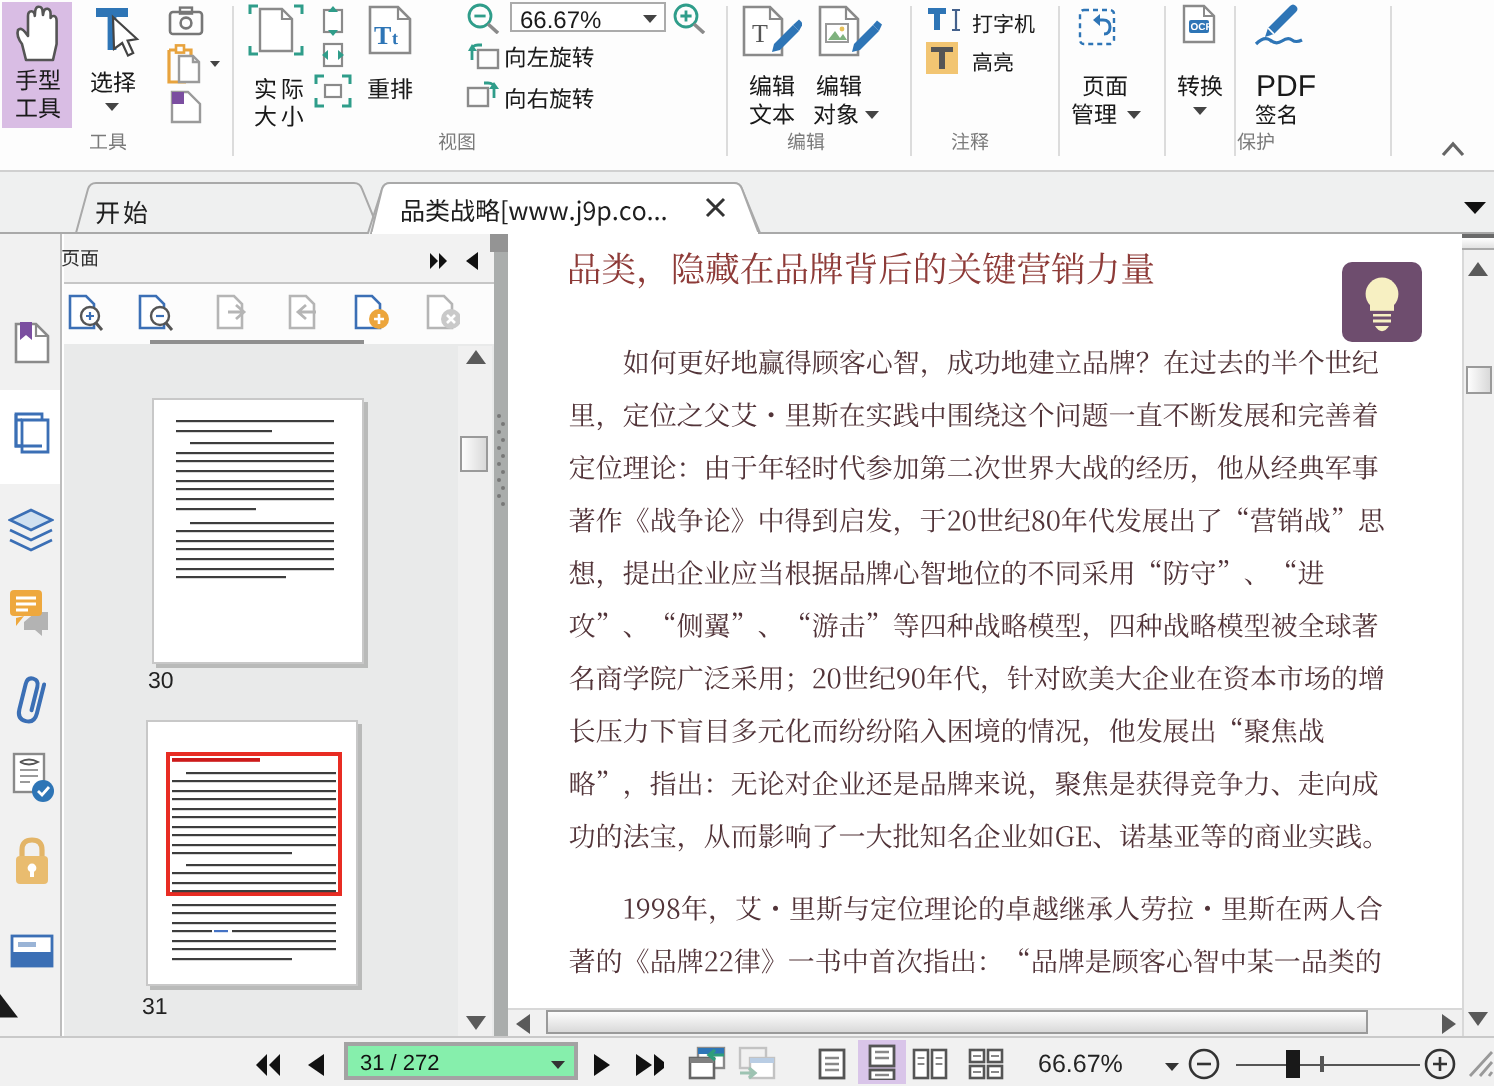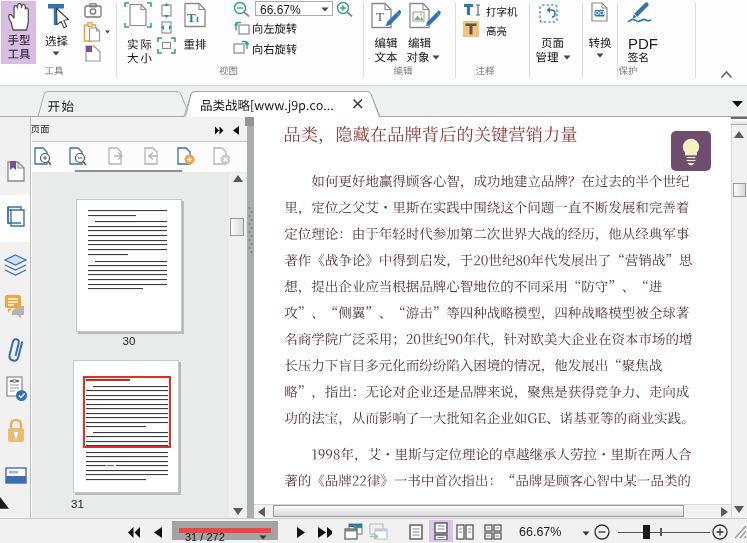--- a/index.html
+++ b/index.html
@@ -297,21 +297,21 @@
     <g transform="translate(179,0)">
       <path d="M1 1 L9 1 L13 5 L13 17 L1 17 Z" fill="#fff" stroke="#b5b5b5" stroke-width="1.3"></path>
       <circle cx="12.5" cy="12.5" r="5" fill="#c9c9c9"></circle>
       <path d="M10.5 10.5 L14.5 14.5 M14.5 10.5 L10.5 14.5" stroke="#fff" stroke-width="1.3"></path>
     </g>
   </svg>
   <div class="abs" style="left:43px;top:53px;width:107px;height:2px;background:#8f8f8f"></div>
 
   <div class="abs" style="left:44px;top:82px;width:106px;height:133px;background:#fff;border:1px solid #c8c8c8;box-shadow:2px 2px 0 #b9bab9"></div>
 
-  <div class="abs" style="left:42px;top:218px;width:110px;text-align:center;font-size:11.5px;color:#222">30</div>
+  <div class="abs" style="left:42px;top:218px;width:110px;font-size:11.5px;color:#222">30</div>
 
   <div class="abs" style="left:41px;top:243px;width:106px;height:133px;background:#fff;border:1px solid #c8c8c8;box-shadow:2px 2px 0 #b9bab9"></div>
 
   <div class="abs" style="left:51px;top:259px;width:88px;height:72px;border:2px solid #e82c23"></div>
   <div class="abs" style="left:39px;top:381px;width:110px;text-align:left;font-size:11.5px;color:#222">31</div>
 
   <div class="abs" style="left:197px;top:56px;width:17px;height:345px;background:#f0f0f0"></div>
   <svg class="abs" style="left:201px;top:58px" width="10" height="7" viewBox="0 0 10 7">
         <path d="M5 0 L10 7 L0 7 Z" fill="#5a5a5a"></path>
       </svg>
@@ -372,21 +372,21 @@
     </svg>
 
 <div class="abs" style="left:0;top:518px;width:747px;height:25px;background:#f1f1f1;border-top:1px solid #c9c9c9">
   <svg class="abs" style="left:128px;top:8px" width="12" height="11" viewBox="0 0 12 11">
     <path d="M5.5 0 L5.5 11 L0 5.5 Z" fill="#111"></path>
         <path d="M12 0 L12 11 L6.5 5.5 Z" fill="#111"></path>
   </svg>
   <svg class="abs" style="left:154px;top:8px" width="8" height="11" viewBox="0 0 8 11">
         <path d="M8 0 L8 11 L0 5.5 Z" fill="#111"></path>
       </svg>
-  <div class="abs" style="left:172px;top:2px;width:106px;height:19px;background:#ef4444;border:7px solid #a3a3a3">
+  <div class="abs" style="left:172px;top:2px;width:117px;height:19px;background:#86efac;border:2px solid #a3a3a3">
     <span class="abs" style="left:6px;top:2.5px;font-size:11px;color:#111">31 / 272</span>
     <svg class="abs" style="right:4px;top:7px" width="8" height="5" viewBox="0 0 8 5">
           <path d="M0.5 0.5 L7.5 0.5 L4 4.5 Z" fill="#333"></path>
         </svg>
   </div>
   <svg class="abs" style="left:297px;top:8px" width="8" height="11" viewBox="0 0 8 11">
         <path d="M0 0 L0 11 L8 5.5 Z" fill="#111"></path>
       </svg>
   <svg class="abs" style="left:318px;top:8px" width="14" height="11" viewBox="0 0 14 11">
     <path d="M0 0 L0 11 L8 5.5 Z" fill="#111"></path>

